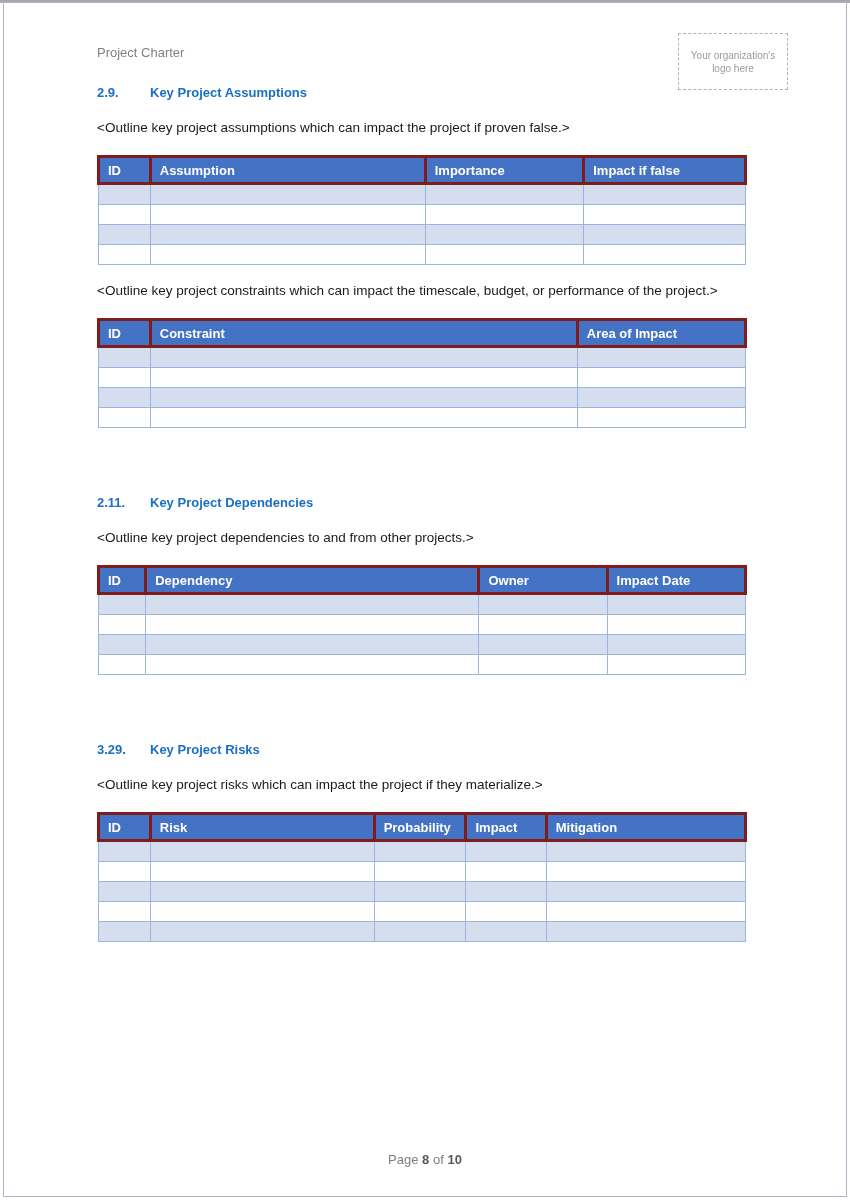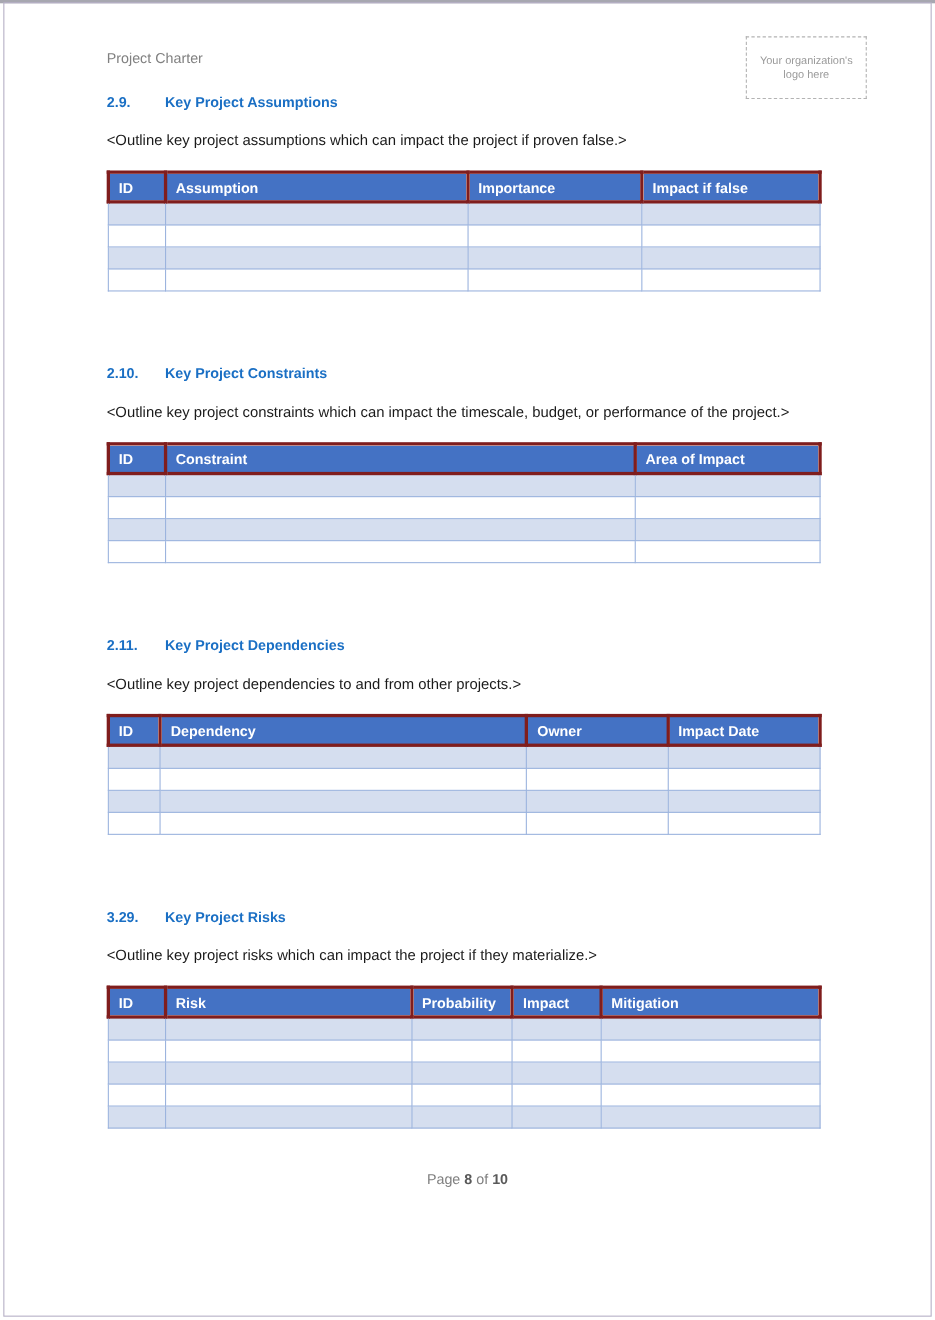--- a/index.html
+++ b/index.html
@@ -49,21 +49,21 @@
     border:3px solid #7f1d1d; overflow:hidden; white-space:nowrap;
   }
   table.doc-table td {
     height:19px; padding:0 6px;
     border:1.5px solid #9cb4de;
     background:#ffffff; font-size:13px;
   }
   table.doc-table tbody tr:nth-child(odd) td { background:#d5deef; }
 
   .page-footer {
-    position:absolute; left:0; top:1064px; width:850px;
+    position:absolute; left:0; top:1152px; width:850px;
     text-align:center; color:#7f7f7f; font-size:13px;
   }
   .page-footer .b { font-weight:bold; color:#595959; }
 </style>
 </head>
 <body>
 
 <div class="top-strip"></div>
 <div class="page-frame"></div>
 
@@ -121,24 +121,20 @@
             <td></td>
             <td></td>
             <td></td>
             <td></td>
           </tr>
         </tbody>
       </table>
   </div>
 
   <div>
-    <h2 class="section-heading heading-next">
-      <span class="num">2.10.</span>
-      <span>Key Project Constraints</span>
-    </h2>
     <div class="section-desc">&lt;Outline key project constraints which can impact the timescale, budget, or performance of the project.&gt;</div>
     <table class="doc-table">
         <colgroup>
           <col style="width: 8%;">
           <col style="width: 66%;">
           <col style="width: 26%;">
         </colgroup>
         <thead>
           <tr>
             <th>ID</th>

